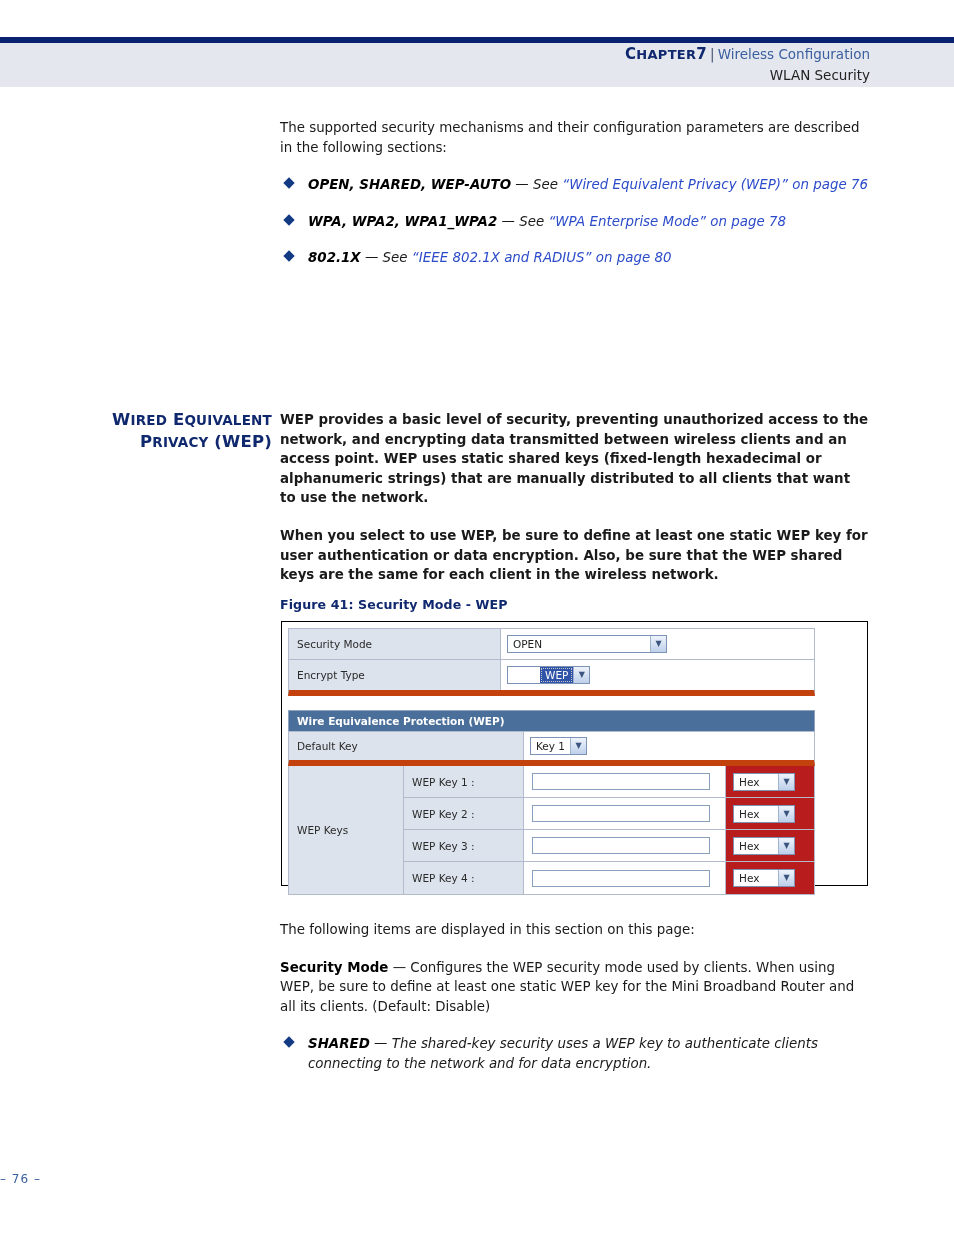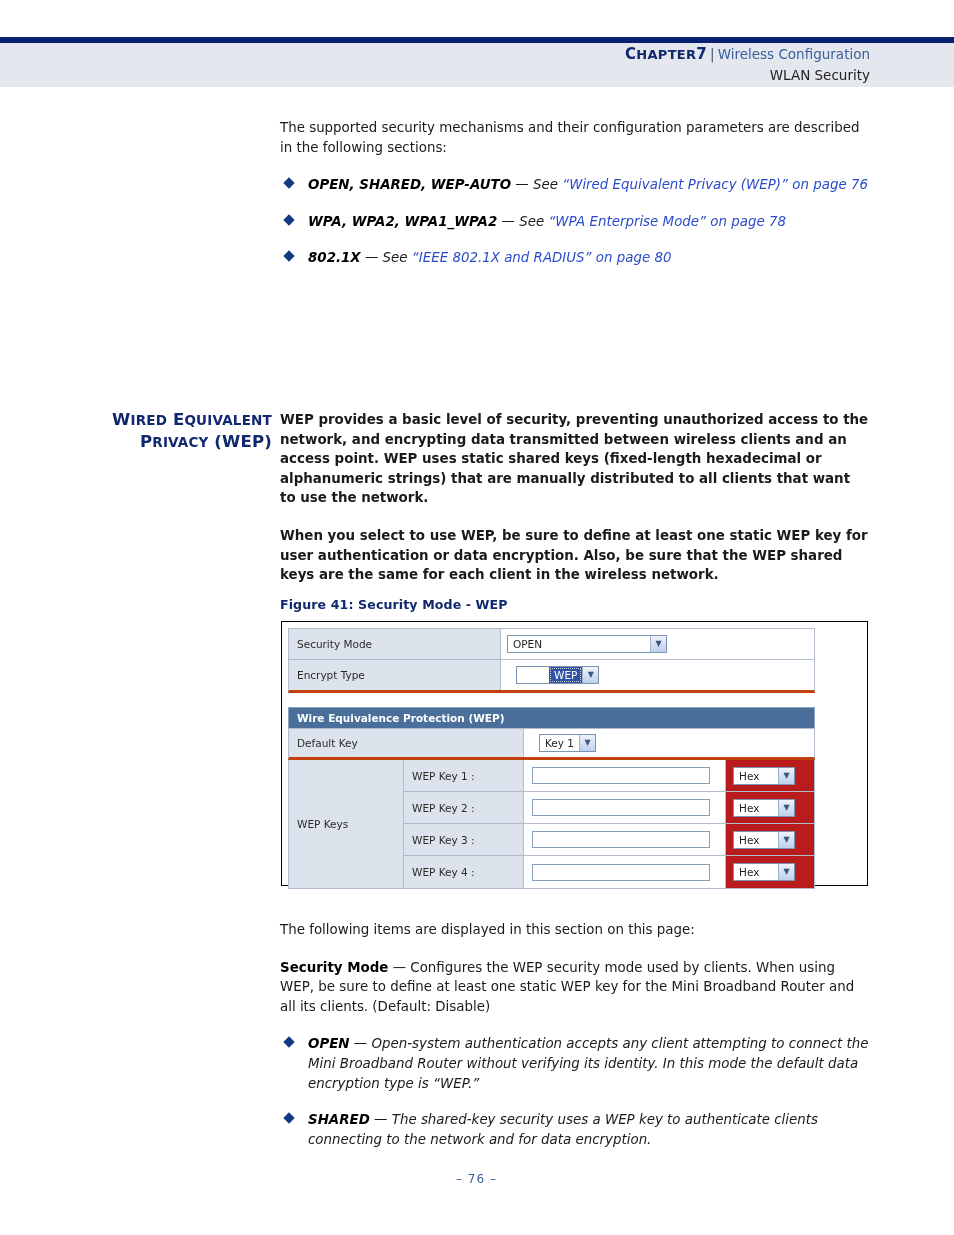--- a/index.html
+++ b/index.html
@@ -135,21 +135,21 @@
     font-family: "DejaVu Sans", "Liberation Sans", sans-serif;
     font-size: 10.5px;
     color: #2a2a2a;
   }
   .row {
     display: flex;
     border: 1px solid #b2bbcb;
     border-bottom: none;
     box-sizing: border-box;
   }
-  .row.last { border-bottom: 3px solid #c2410c; gap: 9px; }
+  .row.last { border-bottom: 6px solid #c2410c; }
   .lbl {
     background: #dde3ec;
     padding: 5px 8px;
     box-sizing: border-box;
     display: flex;
     align-items: center;
     border-right: 1px solid #b2bbcb;
   }
   .val {
     background: #ffffff;
@@ -264,21 +264,20 @@
     padding-left: 7px;
     box-sizing: border-box;
   }
 
   
   .footer {
     position: absolute;
     left: 0;
     top: 1172px;
     width: 953px;
-    text-align: center;
     font-size: 12px;
     color: #3a5f9e;
     letter-spacing: 1px;
   }
 </style>
 </head>
 <body>
 
 <div class="hdr-rule"></div>
 <div class="hdr-band"></div>
@@ -429,26 +428,20 @@
 </div>
 
 <div class="col" style="top:920px;">
   <p class="body">The following items are displayed in this section on this page:</p>
 
   <p class="body"><span class="bold">Security Mode</span> <span>—</span> <span>Configures the WEP security mode used by clients. When using WEP, be sure to define at least one static WEP key for the Mini Broadband Router and all its clients. (Default: Disable)</span></p>
 
   <ul class="bl">
     <li>
       <span class="dia"></span>
-      <span class="bold">OPEN</span>
-      <span>—</span>
-      <span>Open-system authentication accepts any client attempting to connect the Mini Broadband Router without verifying its identity. In this mode the default data encryption type is “WEP.”</span>
-    </li>
-    <li>
-      <span class="dia"></span>
       <span class="bold">SHARED</span>
       <span>—</span>
       <span>The shared-key security uses a WEP key to authenticate clients connecting to the network and for data encryption.</span>
     </li>
   </ul>
 </div>
 
 <div class="footer">–  76  –</div>
 
 </body></html>

